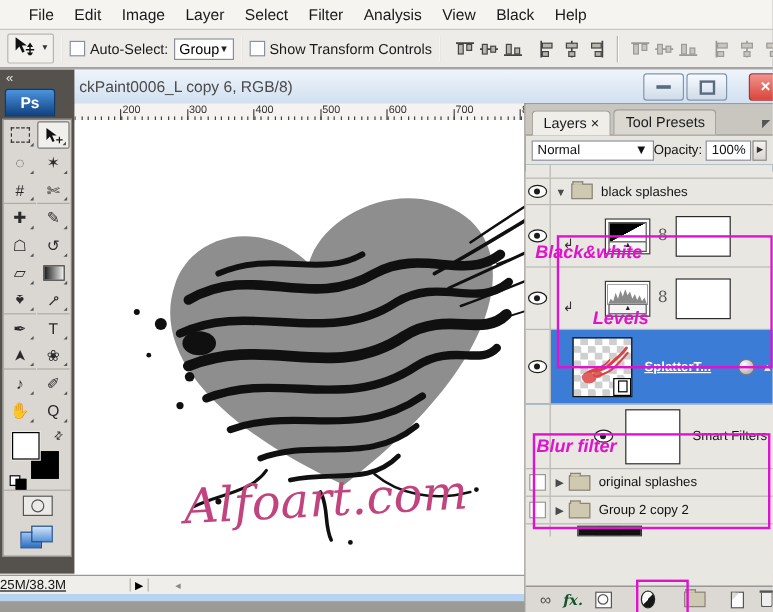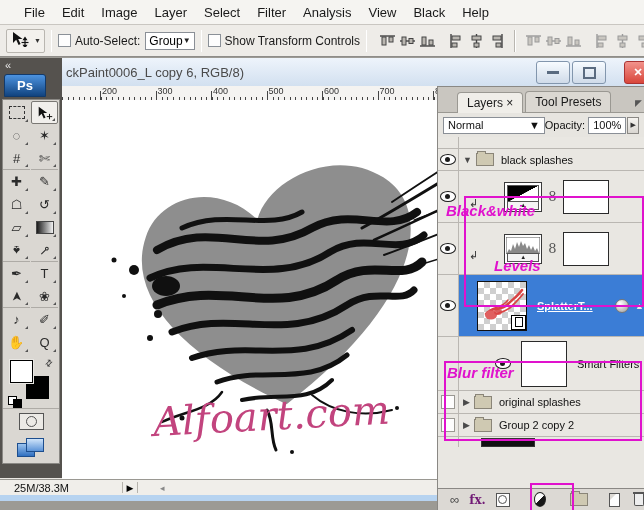--- a/index.html
+++ b/index.html
@@ -33,21 +33,21 @@
   .winbtn .box{width:9px;height:8px;border:2px solid #5a6b80;}
   .winbtn.close{right:-8px;width:26px;background:linear-gradient(#f2938c,#d8463b);border-color:#a33;}
   .winbtn.close .x{color:#fff;font-size:11px;font-weight:bold;}
   .ruler{position:absolute;left:62px;top:28px;width:582px;height:14px;background:#f4f3f1;
          border-bottom:1px solid #9a9892;overflow:hidden;}
   .ruler .tick{position:absolute;bottom:0;width:1px;background:#444;}
   .ruler .rnum{position:absolute;top:0;font-size:9px;color:#333;}
   .canvas{position:absolute;left:62px;top:42px;width:582px;height:379px;background:#fff;overflow:hidden;}
   .doc-status{position:absolute;left:0;top:421px;width:644px;height:15px;background:#f0eeea;
     border-top:1px solid #9a9892;display:flex;align-items:center;font-size:11px;color:#111;}
-  .doc-status .zoomtxt{padding-left:14px;width:100px;}
+  .doc-status .zoomtxt{padding-left:0;width:100px;text-decoration:underline;}
   .playbtn{width:14px;height:11px;display:flex;align-items:center;justify-content:center;font-size:9px;color:#000;
            border-left:1px solid #b5b2ac;border-right:1px solid #b5b2ac;margin-left:8px;}
   .scroll-arrow{font-size:9px;color:#888;margin-left:22px;}
   .taskbar-strip{position:absolute;left:0;top:494px;width:644px;height:6px;background:#b7d3f0;border-top:1px solid #8fb4dd;}
   
   .toolbox{position:absolute;left:0;top:58px;width:62px;height:420px;background:#55524e;z-index:3;
            box-sizing:border-box;padding:2px;}
   .dockhead{height:13px;color:#e8e8e8;font-size:11px;line-height:11px;padding-left:3px;}
   .pstab{height:21px;margin:1px 14px 2px 2px;border-radius:3px 3px 0 0;border:1px solid #123a6b;
     background:linear-gradient(#4c93e0,#11437f);color:#fff;font-weight:bold;font-size:13px;
@@ -72,21 +72,21 @@
   .qm-row{height:25px;display:flex;align-items:center;justify-content:center;border-top:1px solid #aeaba6;}
   .qm{width:23px;height:15px;border:1px solid #555;background:#eceae6;display:flex;align-items:center;justify-content:center;}
   .qm-circle{width:9px;height:9px;border:1px solid #555;border-radius:50%;}
   .sm-row{height:28px;display:flex;align-items:center;justify-content:center;}
   .sm-ico{position:relative;width:28px;height:20px;}
   .sm-ico .s1{position:absolute;left:0;top:5px;width:16px;height:12px;border:1px solid #1d4e8e;background:linear-gradient(#9cc4ef,#2f6fc0);}
   .sm-ico .s2{position:absolute;left:9px;top:0;width:16px;height:12px;border:1px solid #1d4e8e;background:linear-gradient(#cfe4fa,#5b93d8);}
   
   .layers-panel{position:absolute;left:437px;top:86px;width:207px;height:424px;background:#e7e5e0;
     border-left:1px solid #8a8884;border-top:1px solid #8a8884;z-index:3;box-sizing:border-box;}
-  .lp-tabs{height:25px;background:#c9c6c0;display:flex;align-items:flex-end;padding-left:19px;
+  .lp-tabs{height:25px;background:#c9c6c0;display:flex;align-items:flex-end;padding-left:5px;
            border-bottom:1px solid #9a9892;position:relative;}
   .lp-tab{font-size:12px;color:#1a1a1a;padding:3px 9px;border:1px solid #9a9892;border-bottom:none;
           border-radius:4px 4px 0 0;background:#dbd8d2;margin-right:2px;}
   .lp-tab.active{background:#f0eee9;position:relative;top:1px;}
   .lp-flyout{position:absolute;right:2px;bottom:4px;font-size:9px;color:#555;}
   .lp-row{display:flex;align-items:center;padding:0 5px;font-size:11px;color:#111;}
   .lp-blend{height:24px;border-bottom:6px solid #0c4a6e;}
   .blendbox{display:flex;align-items:center;justify-content:space-between;width:106px;height:17px;background:#fff;
             border:1px solid #8a8f96;font-size:11px;padding:0 4px;box-sizing:border-box;}
   .valbox{width:40px;height:17px;background:#fff;border:1px solid #8a8f96;font-size:11px;
@@ -132,21 +132,21 @@
   .upchev{color:#e8e8e8;font-size:9px;margin-left:6px;}
   .sf-row .maskbig{width:44px;height:44px;background:#fff;border:1px solid #2a2a2a;flex:none;}
   .slider-ic{margin-left:auto;margin-right:8px;}
   .partial-thumb{margin-left:22px;width:52px;height:7px;border:1px solid #333;background:
      radial-gradient(circle at 25% 110%, #111 0 60%, transparent 61%),
      radial-gradient(circle at 70% 110%, #111 0 60%, transparent 61%),#fff;}
   
   .lp-bottom{position:absolute;left:0;bottom:0;width:100%;height:22px;background:#dcd9d4;border-top:1px solid #8a8884;
              display:flex;align-items:center;gap:10px;padding-left:12px;box-sizing:border-box;}
   .bb{color:#4a4a4a;font-size:13px;display:flex;align-items:center;}
-  .fx{font-family:"DejaVu Serif",serif;font-weight:bold;font-size:12px;color:#701a75;}
+  .fx{font-family:"DejaVu Serif",serif;font-style:italic;font-weight:bold;font-size:12px;color:#14532d;}
   .maskbtn{width:15px;height:12px;border:1px solid #555;background:#fdfdfd;display:flex;align-items:center;justify-content:center;}
   .maskbtn i{width:7px;height:7px;border:1px solid #555;border-radius:50%;}
   .adjbtn{width:13px;height:13px;border:1px solid #222;border-radius:50%;
           background:linear-gradient(135deg,#fbfbfb 50%,#161616 50%);}
   .newlayer{width:12px;height:12px;border:1px solid #555;background:#fdfdfd;position:relative;}
   .newlayer::before{content:"";position:absolute;left:0;top:0;border:3px solid transparent;border-top-color:#dcd9d4;border-left-color:#dcd9d4;}
   .trash{position:relative;width:10px;height:11px;border:1px solid #555;border-top:none;border-radius:0 0 2px 2px;background:#eee;}
   .trash::before{content:"";position:absolute;left:-2px;top:-2px;width:12px;height:2px;background:#555;}
   
   .ann-rect{position:absolute;border:2px solid #e012cd;z-index:6;pointer-events:none;}

